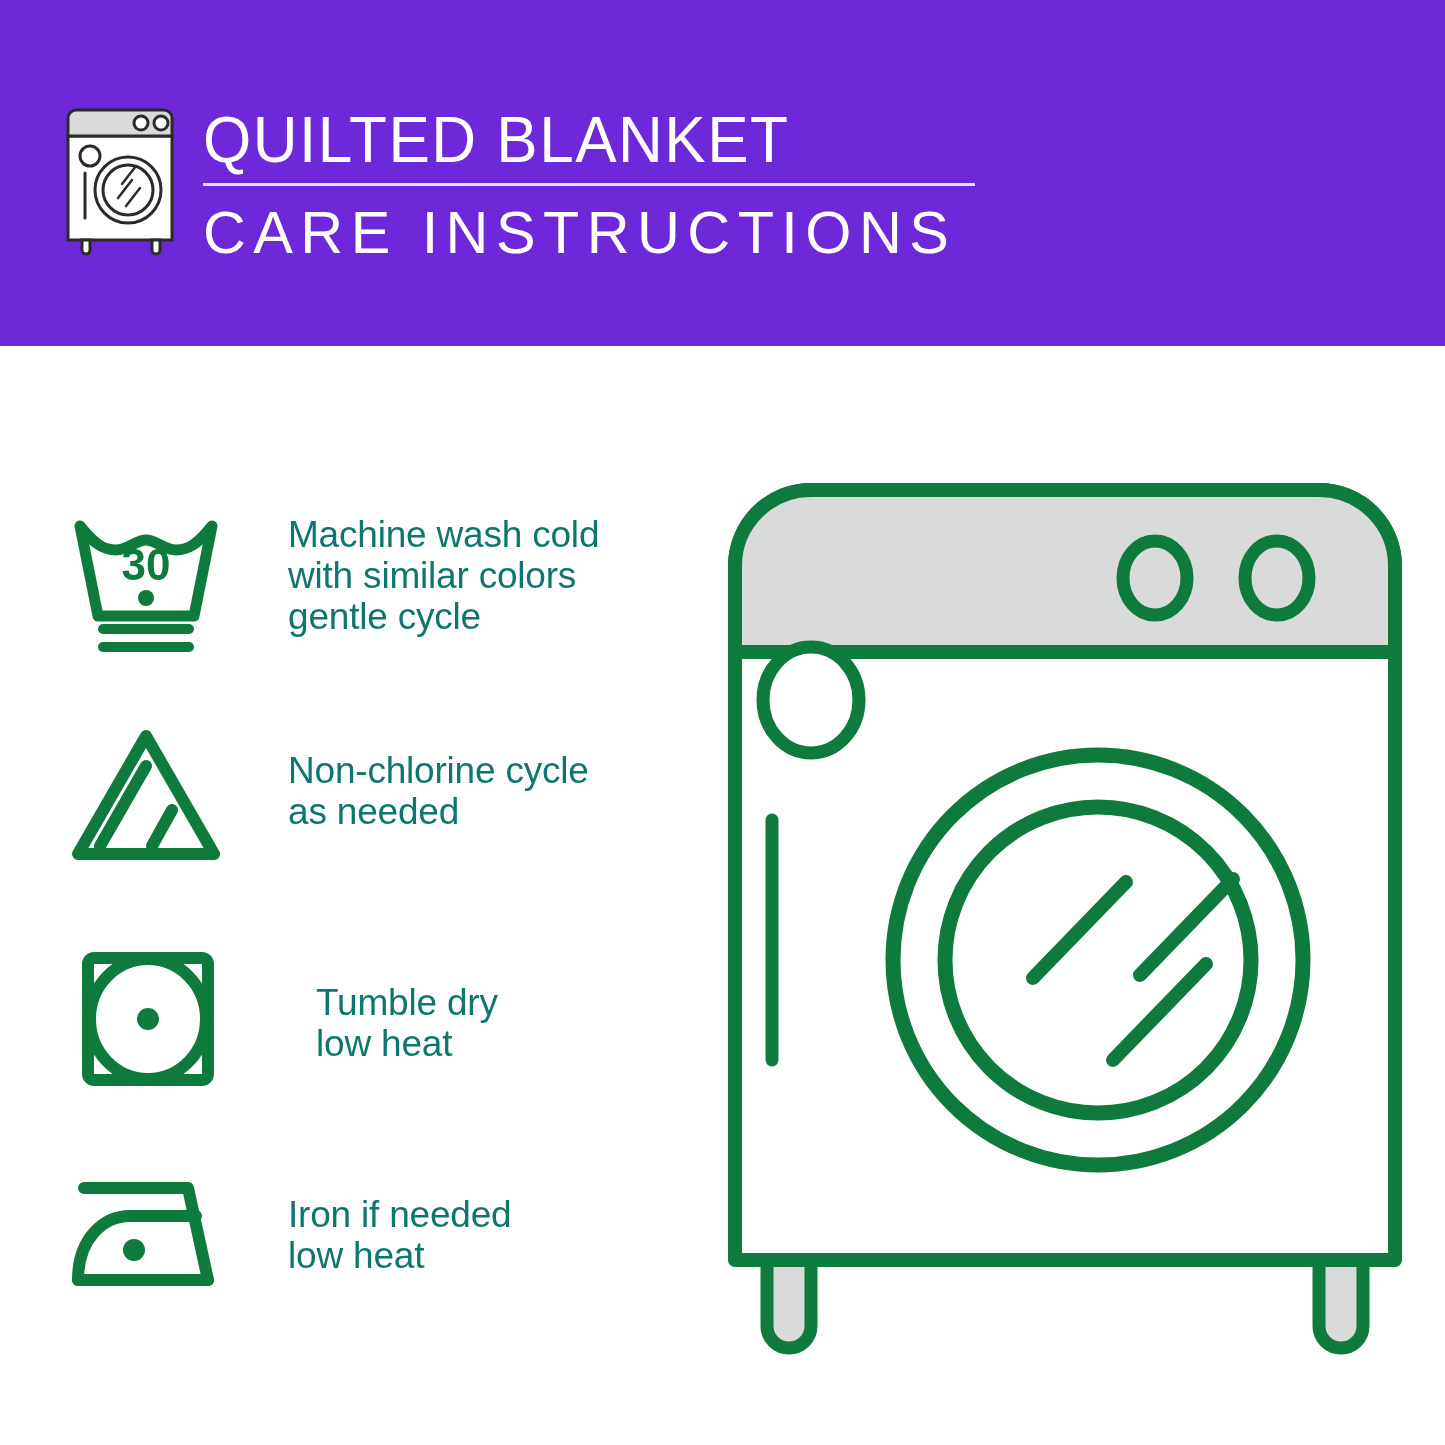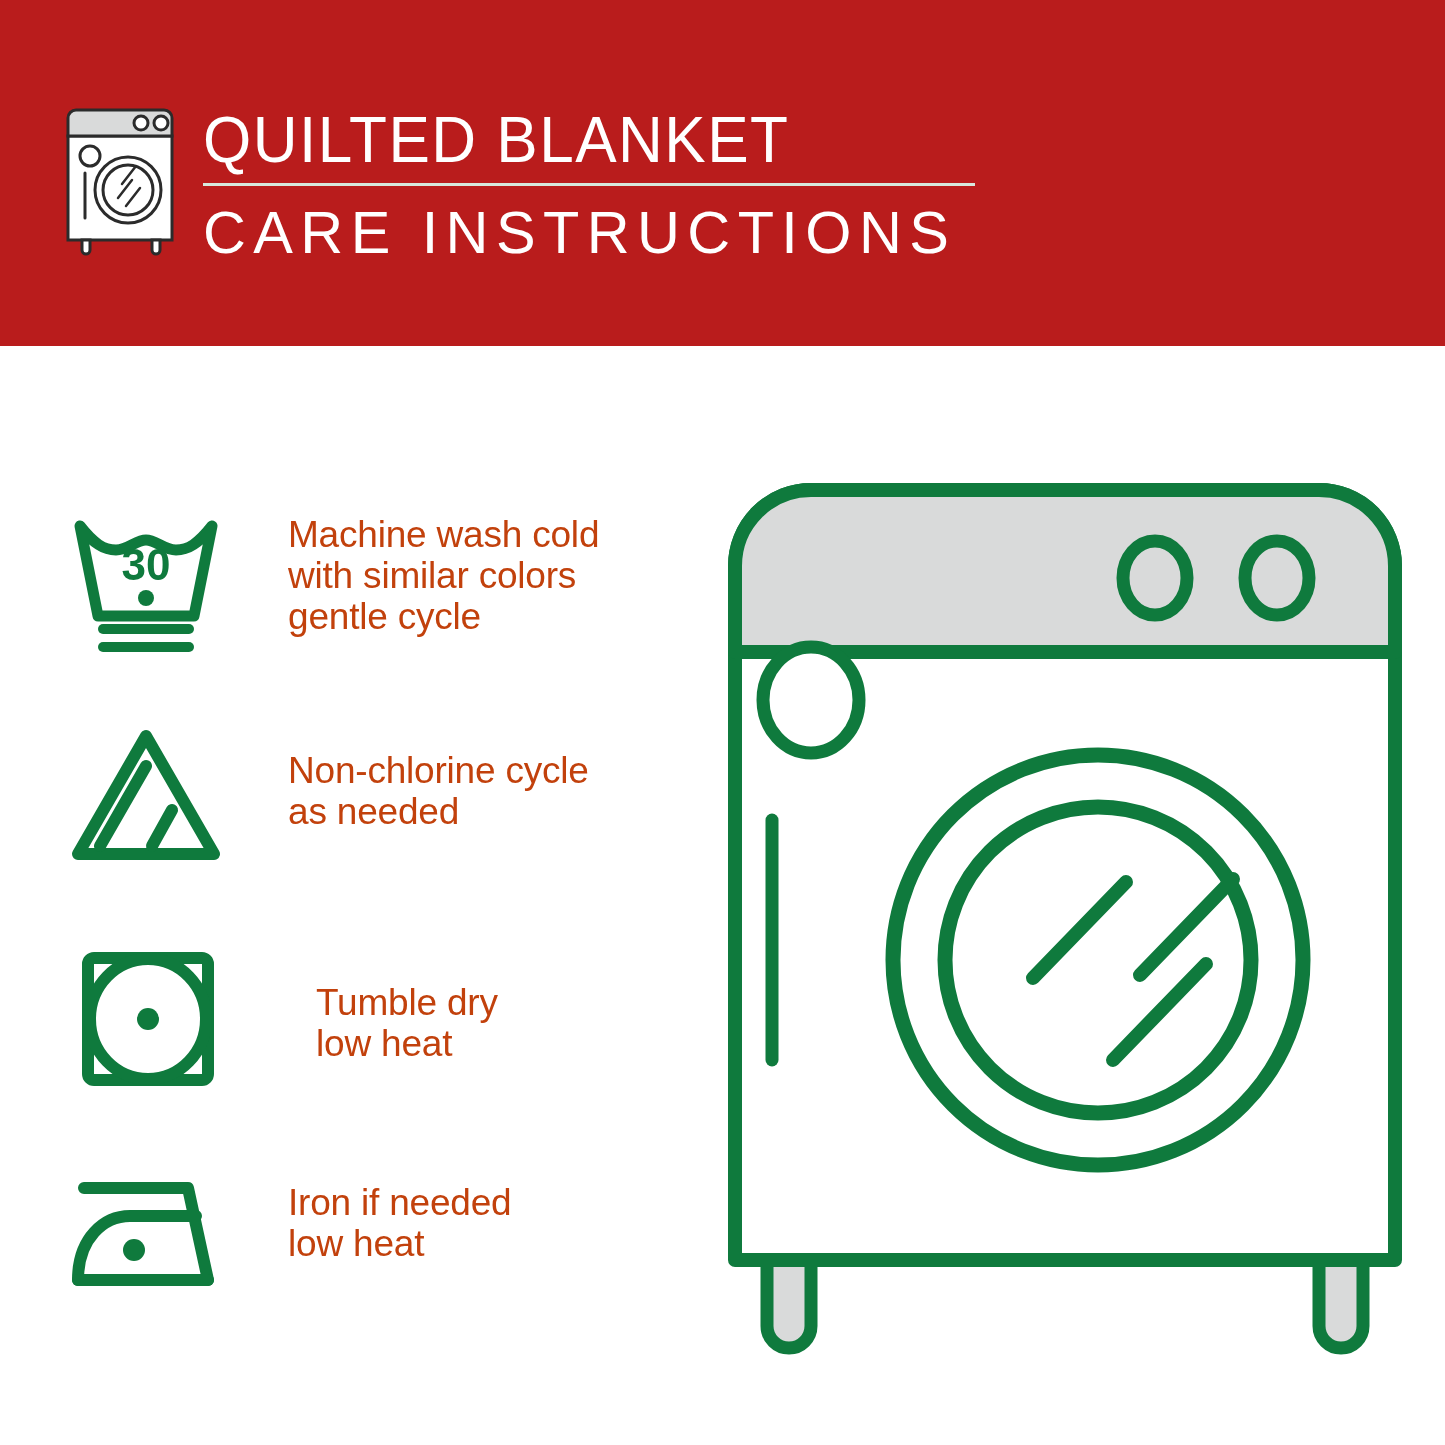--- a/index.html
+++ b/index.html
@@ -17,21 +17,21 @@
     font-family: "Liberation Sans", sans-serif;
   }
 
   
   #header-band {
     position: absolute;
     left: 0;
     top: 0;
     width: 1445px;
     height: 346px;
-    background: #b91c1c;
+    background: #6d28d9;
   }
   #header-logo {
     position: absolute;
     left: 62px;
     top: 106px;
     width: 122px;
     height: 150px;
   }
   #header-text-block {
     position: absolute;
@@ -89,35 +89,35 @@
     top: 0;
     width: 168px;
     height: 168px;
   }
   .care-text {
     position: absolute;
     left: 288px;
     font-family: "Liberation Sans", sans-serif;
     font-size: 37px;
     line-height: 41px;
-    color: #c2410c;
+    color: #0f766e;
     letter-spacing: -0.2px;
     white-space: pre-line;
     font-weight: 400;
   }
 
   #row-wash   { top: 152px; }
   #row-bleach { top: 366px; }
   #row-dry    { top: 588px; }
   #row-iron   { top: 800px; }
 
   #text-wash   { top: 16px; }
   #text-bleach { top: 38px; }
   #text-dry    { top: 48px; margin-left: 28px; }
-  #text-iron   { top: 36px; }
+  #text-iron   { top: 48px; }
 
   
   #washer-illustration {
     position: absolute;
     left: 715px;
     top: 470px;
     width: 700px;
     height: 900px;
   }
 </style>

